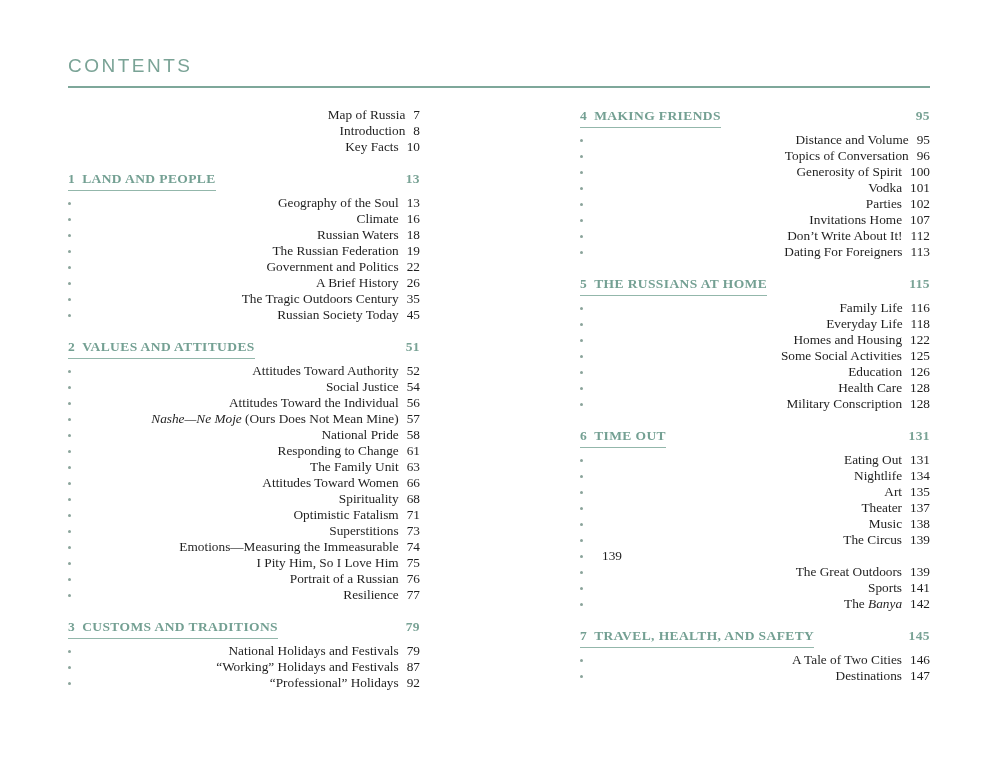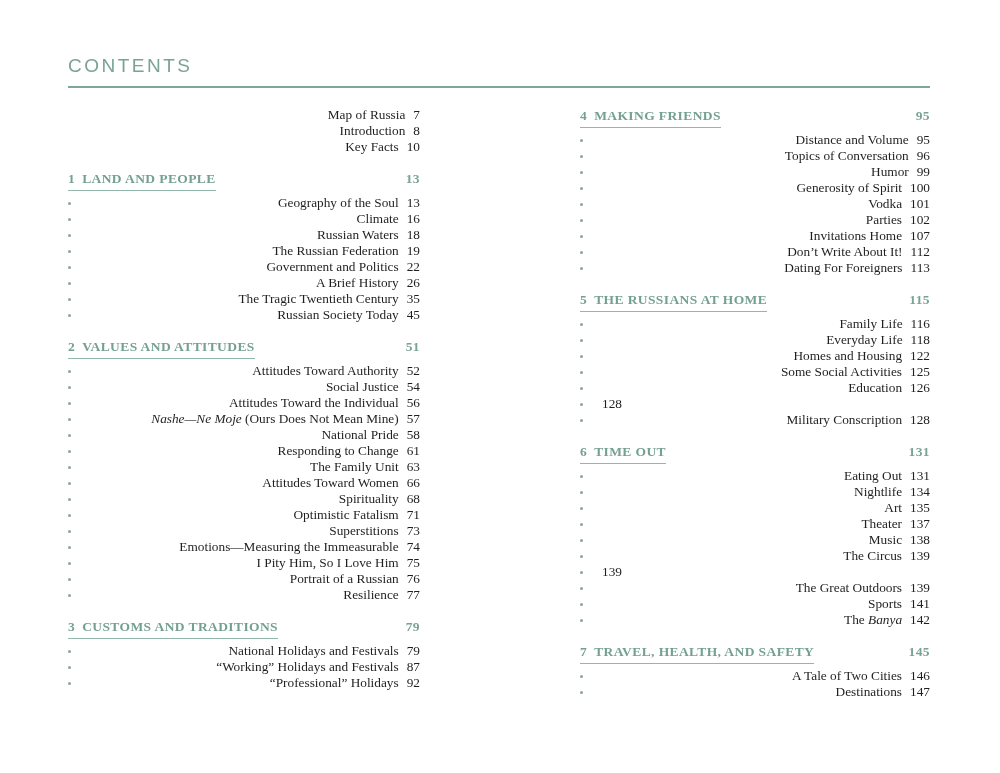--- a/index.html
+++ b/index.html
@@ -136,21 +136,21 @@
               <span class="bullet">
                 <span class="dot"></span>
               </span>
               <span class="label">A Brief History</span>
               <span class="pagenum">26</span>
             </div>
             <div class="row">
               <span class="bullet">
                 <span class="dot"></span>
               </span>
-              <span class="label">The Tragic Twentieth Century</span>
+              <span class="label">The Tragic Outdoors Century</span>
               <span class="pagenum">35</span>
             </div>
             <div class="row">
               <span class="bullet">
                 <span class="dot"></span>
               </span>
               <span class="label">Russian Society Today</span>
               <span class="pagenum">45</span>
             </div>
           </div>
@@ -316,27 +316,20 @@
               <span class="bullet">
                 <span class="dot"></span>
               </span>
               <span class="label">Topics of Conversation</span>
               <span class="pagenum">96</span>
             </div>
             <div class="row">
               <span class="bullet">
                 <span class="dot"></span>
               </span>
-              <span class="label">Humor</span>
-              <span class="pagenum">99</span>
-            </div>
-            <div class="row">
-              <span class="bullet">
-                <span class="dot"></span>
-              </span>
               <span class="label">Generosity of Spirit</span>
               <span class="pagenum">100</span>
             </div>
             <div class="row">
               <span class="bullet">
                 <span class="dot"></span>
               </span>
               <span class="label">Vodka</span>
               <span class="pagenum">101</span>
             </div>
@@ -408,20 +401,21 @@
               <span class="bullet">
                 <span class="dot"></span>
               </span>
               <span class="label">Education</span>
               <span class="pagenum">126</span>
             </div>
             <div class="row">
               <span class="bullet">
                 <span class="dot"></span>
               </span>
+              <span class="label">Health Care</span>
               <span class="pagenum">128</span>
             </div>
             <div class="row">
               <span class="bullet">
                 <span class="dot"></span>
               </span>
               <span class="label">Military Conscription</span>
               <span class="pagenum">128</span>
             </div>
           </div>

